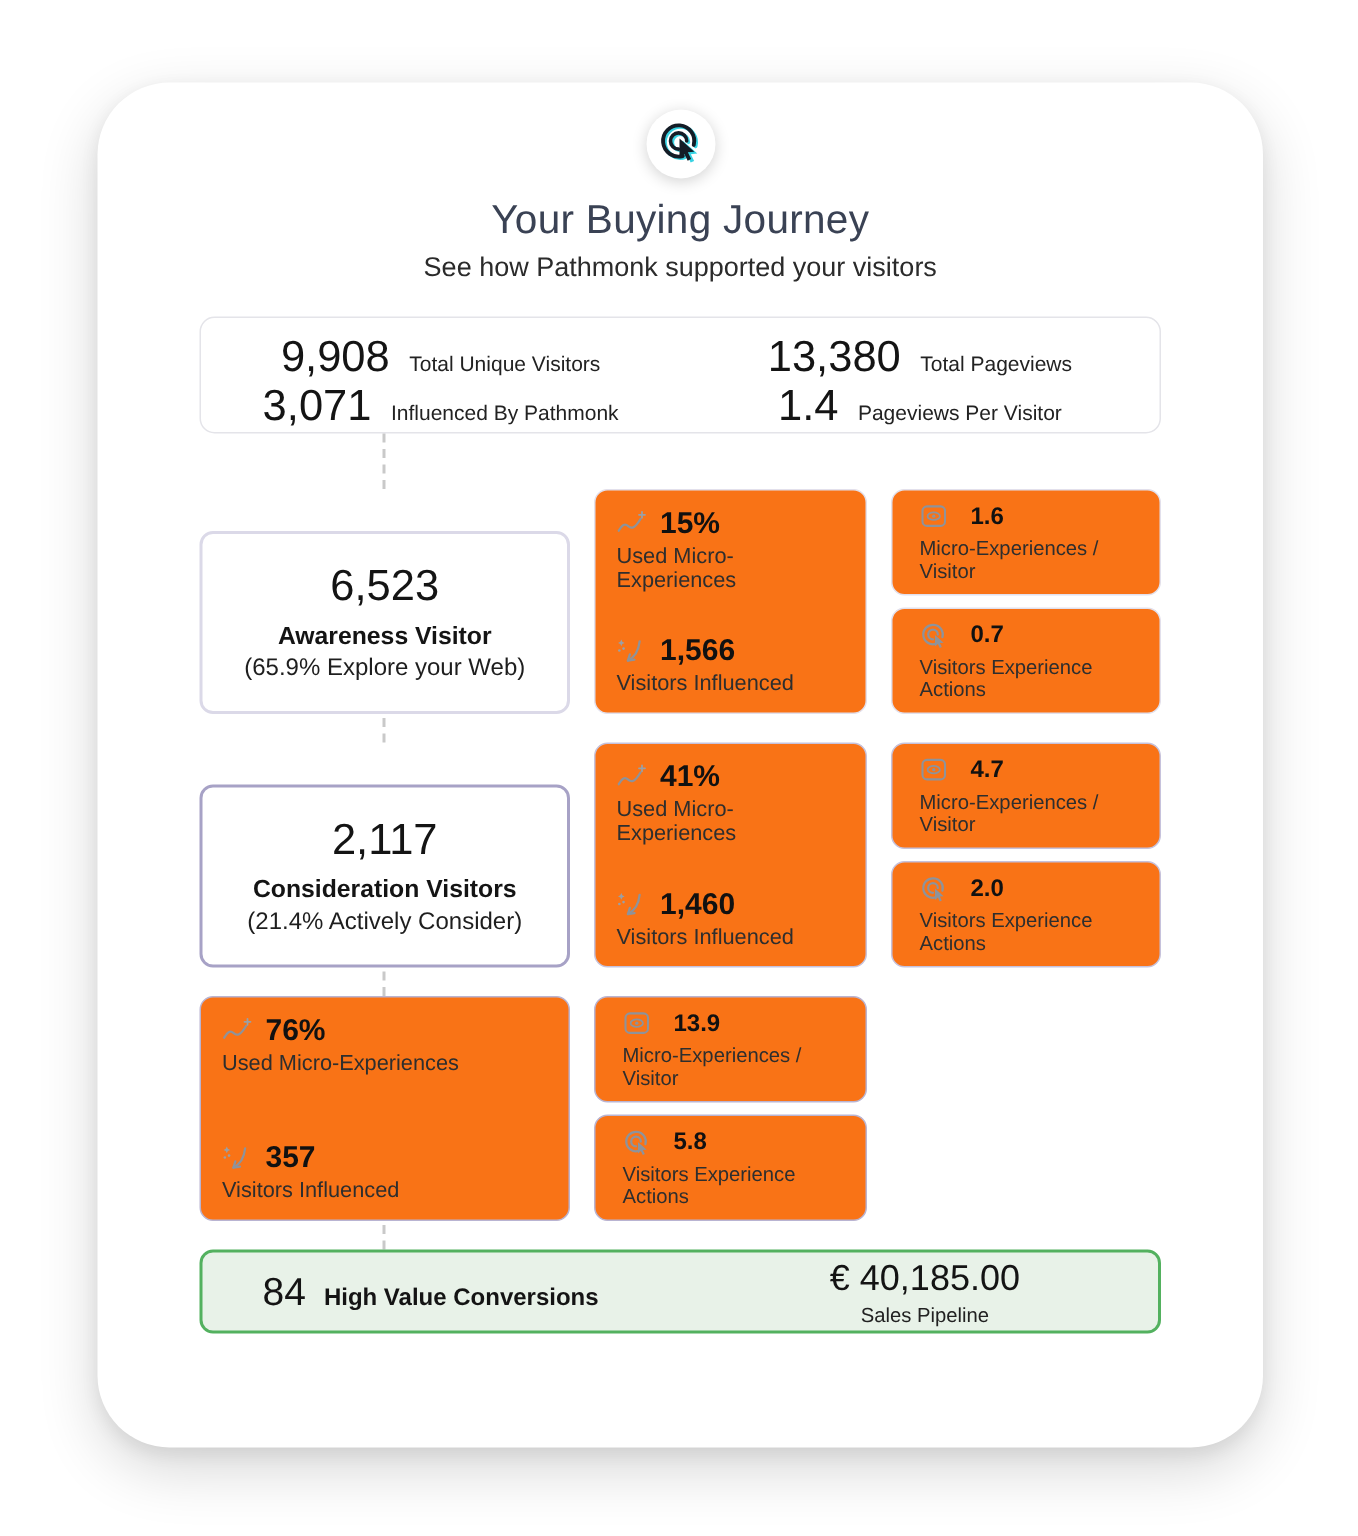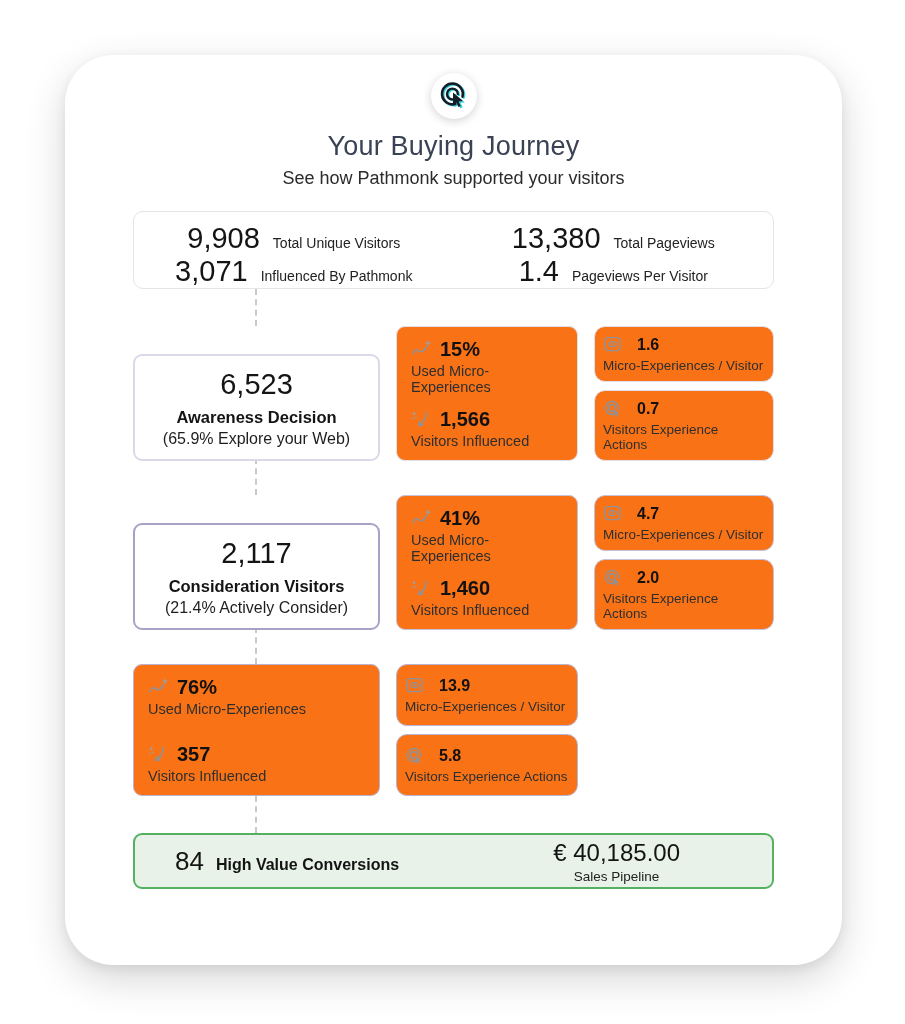--- a/index.html
+++ b/index.html
@@ -38,21 +38,21 @@
   .stage-count { font-size:29px; color:#141414; }
   .stage-name { margin-top:7px; font-size:16.5px; font-weight:bold; color:#141414; }
   .stage-share { margin-top:3px; font-size:16px; color:#1e1e1e; }
 
   .panel { border:1.5px solid #ddd; border-radius:9px; background:#f97316; }
   .panel.mid { padding:11px 14px; display:flex; flex-direction:column; justify-content:space-between; }
   .metric-top { display:flex; align-items:center; gap:9px; }
   .metric-value { font-size:20px; font-weight:bold; color:#111; }
   .metric-label { font-size:14.5px; color:#2e2e2e; margin-top:2px; }
   .panel-col { display:flex; flex-direction:column; gap:8px; }
-  .panel.mini { flex:1; padding:8px 8px; display:flex; flex-direction:column; justify-content:center;border-radius:11px; }
+  .panel.mini { flex:1; padding:8px 18px; display:flex; flex-direction:column; justify-content:center; }
   .panel.mini .metric-top { gap:14px; }
   .metric-value.sm { font-size:16px; }
   .metric-label.sm { font-size:13.5px; margin-top:3px; }
   .icon { display:inline-flex; width:20px; height:20px; }
   .icon svg { width:20px; height:20px; }
 
   
   .conv-box { height:56px; border:2px solid #53b15f; background:#e8f2e8; border-radius:9px;
     display:flex; align-items:center; justify-content:space-between; padding:0 92px 0 40px; }
   .conv-left { display:flex; align-items:baseline; gap:12px; }
@@ -132,21 +132,21 @@
           <span class="stat-value">1.4</span>
           <span class="stat-label">Pageviews Per Visitor</span>
         </div>
       </div>
 
       <div class="connector"></div>
 
       <section class="stage-row">
         <div class="stage-box" style="border-color: rgb(219, 217, 232);">
           <div class="stage-count">6,523</div>
-          <div class="stage-name">Awareness Decision</div>
+          <div class="stage-name">Awareness Visitor</div>
           <div class="stage-share">(65.9% Explore your Web)</div>
         </div>
         <div class="panel mid" style="border-color: rgb(226, 224, 236);">
           <div class="metric">
             <div class="metric-top">
               <span class="icon">
                   <svg>
                     <use href="#sym-trend"></use>
                   </svg>
                 </span>

